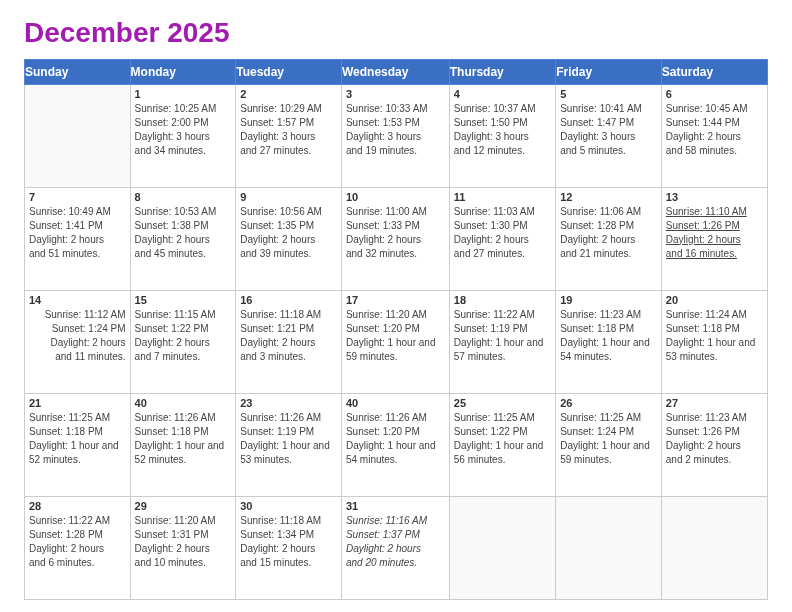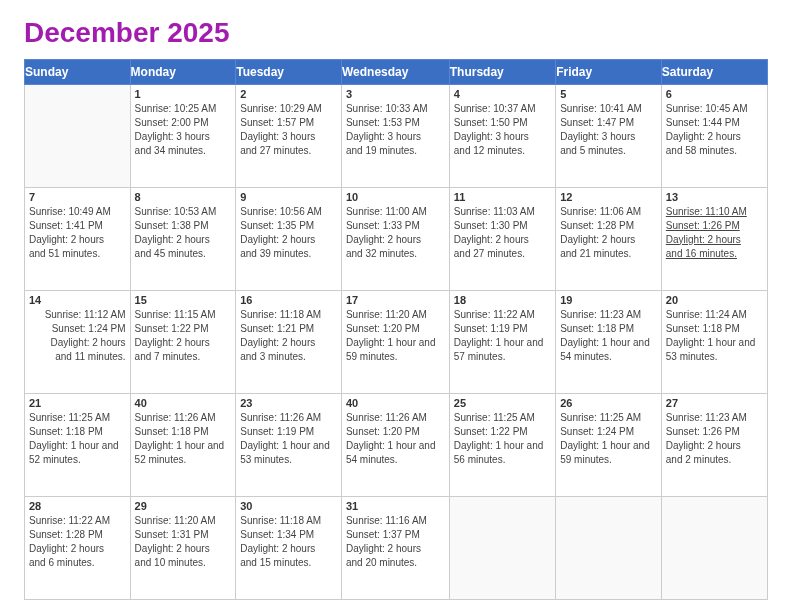--- a/index.html
+++ b/index.html
@@ -332,21 +332,21 @@
           </td>
           <td>
             <span class="day-number">30</span>
             <div class="day-info" style="white-space: pre-line;">Sunrise: 11:18 AM
 Sunset: 1:34 PM
 Daylight: 2 hours
 and 15 minutes.</div>
           </td>
           <td>
             <span class="day-number">31</span>
-            <div class="day-info" style="white-space: pre-line;">Sunrise: 11:16 AM
+            <div class="day-info" style="white-space: pre-line; font-style: italic;">Sunrise: 11:16 AM
 Sunset: 1:37 PM
 Daylight: 2 hours
 and 20 minutes.</div>
           </td>
           <td class="empty-cell"></td>
           <td class="empty-cell"></td>
           <td class="empty-cell"></td>
         </tr>
       </tbody>
   </table>

